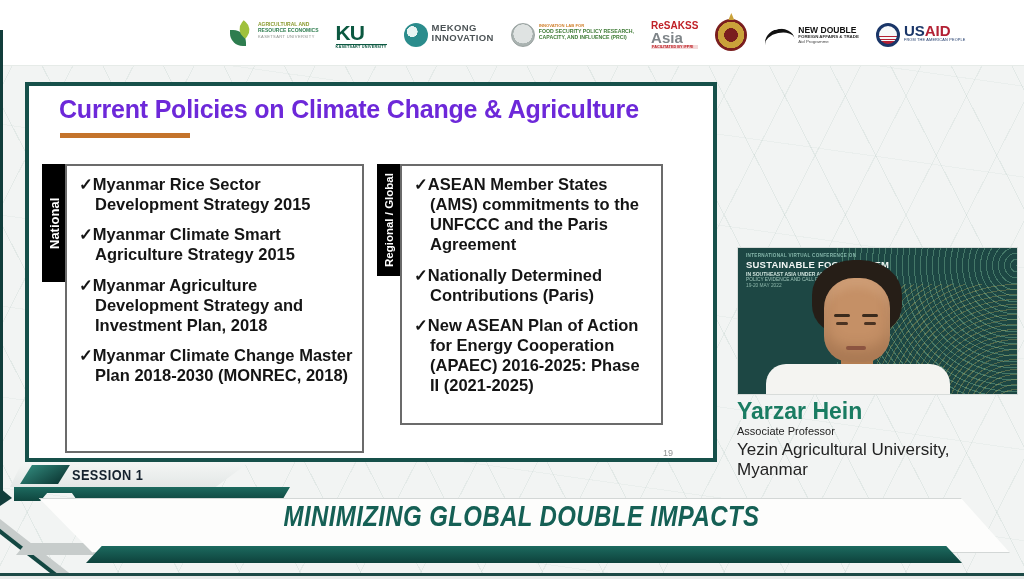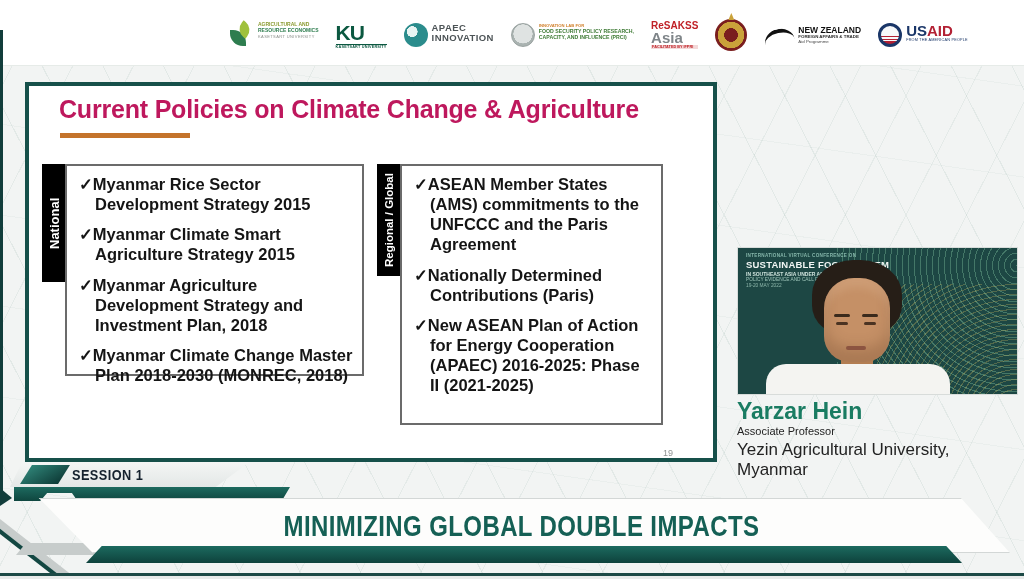--- a/index.html
+++ b/index.html
@@ -66,25 +66,25 @@
   .usaid-text { font-weight:800; font-size:15px; line-height:1; }
   .usaid-sub { color:#1a3668; font-size:3.8px; letter-spacing:.2px; }
 
   
   .left-line { position:absolute; left:0; top:30px; width:3px; height:462px; background:#123d3b; }
 
   
   .slide { position:absolute; left:25px; top:82px; width:692px; height:380px;
     background:#ffffff; border:4px solid #16504a; }
   .slide-title { position:absolute; left:30px; top:9px; font-size:25px; font-weight:600;
-    color:#be185d; letter-spacing:-.2px; }
+    color:#6d28d9; letter-spacing:-.2px; }
   .title-rule { position:absolute; left:31px; top:47px; width:130px; height:5px; background:#c4732b; }
 
   .pol-box { position:absolute; top:78px; background:#fff; border:2px solid #6b6b6b; }
-  .pol-box.left  { left:36px;  width:299px; height:212px; }
+  .pol-box.left  { left:36px;  width:299px; height:289px; }
   .pol-box.right { left:371px; width:263px; height:261px; }
   .side-label { position:absolute; background:#000; color:#fff; font-weight:700;
     display:flex; align-items:center; justify-content:center;
     writing-mode:vertical-rl; transform:rotate(180deg); }
   .side-label.nat { left:13px;  top:78px; width:24px; height:118px; font-size:13px; }
   .side-label.reg { left:348px; top:78px; width:24px; height:112px; font-size:11.5px; }
 
   .pol-list { list-style:none; padding:8px 8px 0 12px; }
   .pol-list li { font-size:16.5px; font-weight:700; color:#151515; line-height:1.22;
     margin-bottom:10px; padding-left:16px; text-indent:-16px; }
@@ -142,21 +142,21 @@
   .teal-diag { position:absolute; left:-10px; top:521px; width:148px; height:4px;
     background:#134742; transform:rotate(38deg); transform-origin:left top; }
   .left-notch { position:absolute; left:0; top:488px; width:12px; height:18px; background:#123d3b;
     clip-path:polygon(0 0, 100% 55%, 0 100%); }
   .gray-diag2 { position:absolute; left:16px; top:543px; width:250px; height:12px; background:#c7cccb;
     clip-path:polygon(4% 0, 100% 0, 96% 100%, 0 100%); }
 
   .white-banner { position:absolute; left:30px; top:498px; width:982px; height:55px;
     background:#fdfdfc; border:1px solid #d3d7d6;
     clip-path:polygon(0.9% 0, 94.8% 0, 99.8% 100%, 6.4% 100%);
-    display:flex; align-items:center; justify-content:center; }
+    display:flex; align-items:flex-start; justify-content:center;font-style:italic; }
   .banner-title { font-size:30px; font-weight:800; color:#156055;
     transform:scaleX(.8); letter-spacing:.5px; white-space:nowrap; }
 
   .teal-band2 { position:absolute; left:86px; top:546px; width:876px; height:17px;
     background:linear-gradient(#1c6a5f,#0e423c);
     clip-path:polygon(1.8% 0, 98.2% 0, 100% 100%, 0 100%); }
 
   .bottom-line { position:absolute; left:0; top:573px; width:1024px; height:3px; background:#1d4a46; }
   .bottom-strip { position:absolute; left:0; top:576px; width:1024px; height:3px; background:#e9ebea; }
 </style>
@@ -183,21 +183,21 @@
       <div class="logo">
         <span>
           <div class="ku-big">KU</div>
           <div class="ku-sub">KASETSART UNIVERSITY</div>
         </span>
       </div>
 
       <div class="logo">
         <span class="mi-globe"></span>
         <span class="mi-text">
-          <div>APAEC</div>
+          <div>MEKONG</div>
           <div>INNOVATION</div>
         </span>
       </div>
 
       <div class="logo">
         <span class="prci-globe"></span>
         <span>
           <div class="prci-l1">INNOVATION LAB FOR</div>
           <div class="prci-l23">FOOD SECURITY POLICY RESEARCH,</div>
           <div class="prci-l23">CAPACITY, AND INFLUENCE (PRCI)</div>
@@ -212,21 +212,21 @@
         </span>
       </div>
 
       <div class="logo">
         <span class="crest"></span>
       </div>
 
       <div class="logo">
         <span class="fern"></span>
         <span>
-          <div class="nz-l1">NEW ZEALAND</div>
+          <div class="nz-l1">NEW DOUBLE</div>
           <div class="nz-l2">FOREIGN AFFAIRS &amp; TRADE</div>
           <div class="nz-l3">Aid Programme</div>
         </span>
       </div>
 
       <div class="logo">
         <span class="usaid-seal"></span>
         <span>
           <div class="usaid-text"><span class="us">US</span><span class="aid">AID</span></div>
           <div class="usaid-sub">FROM THE AMERICAN PEOPLE</div>

